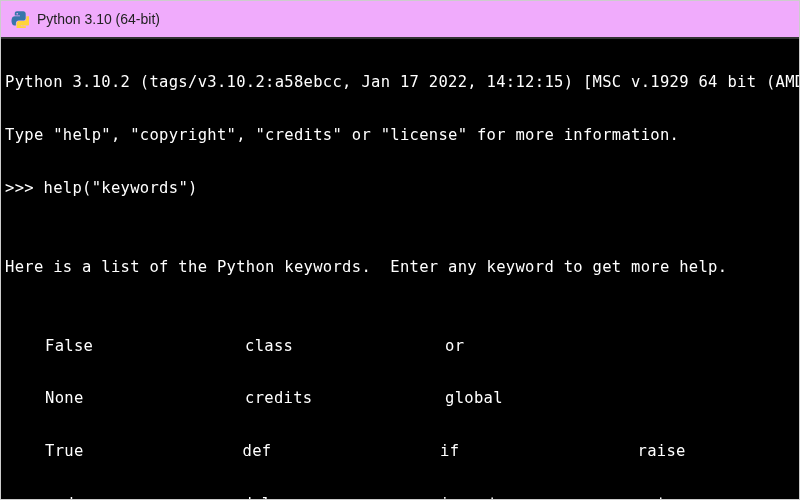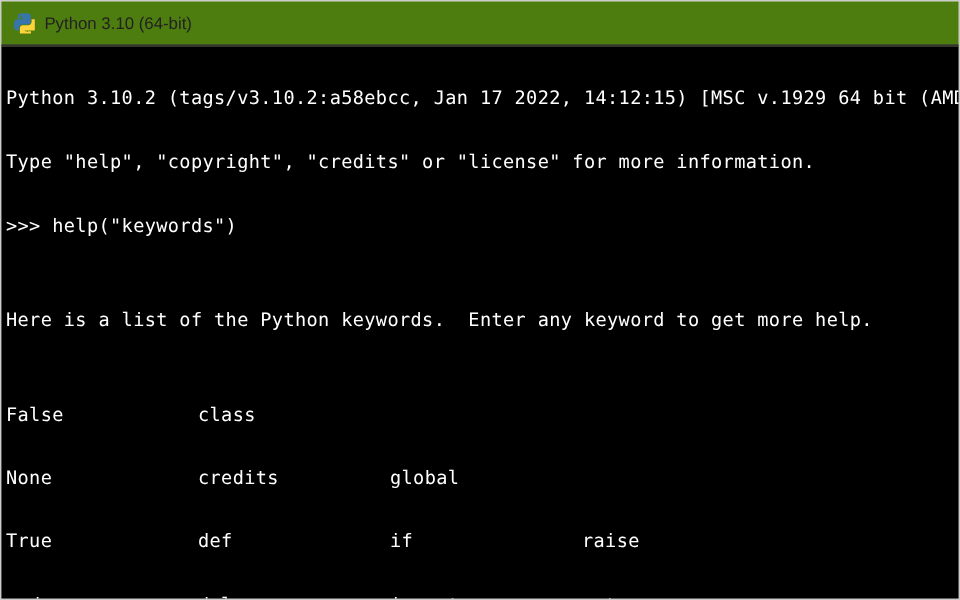--- a/index.html
+++ b/index.html
@@ -6,21 +6,21 @@
     body {
       width: 800px;
       height: 500px;
       background: #fff;
       font-family: Arial, sans-serif;
       overflow: hidden;
       border: 1px solid #ccc;
     }
     .titlebar {
       height: 38px;
-      background: #4d7c0f;
+      background: #f0abfc;
       border-bottom: 2px solid #333;
       display: flex;
       align-items: center;
       padding-left: 10px;
       gap: 8px;
     }
     .python-logo {
       width: 18px;
       height: 18px;
       position: relative;
@@ -38,21 +38,21 @@
       line-height: 1.7;
       padding: 4px 4px;
       height: calc(100% - 38px);
       white-space: pre;
       overflow: hidden;
       letter-spacing: 0.3px;
       font-stretch: condensed;
     }
     .line { white-space: pre; }
     .kw-row { display: flex; }
-    .kw-cell { width: 160px; }
+    .kw-cell { width: 160px; margin-left: 40px; }
   </style>
 </head>
 <body>
 
 <div class="titlebar">
   <span class="python-logo">
     <svg viewBox="0 0 32 32">
       <path fill="#3776ab" d="M15.8 2c-1.8 0-3.5.16-5 .44C7.3 3 6.7 4.3 6.7 6.7v3h9.2v1.2H6.7c-2.4 0-4.5 1.4-5.2 4.2-.8 3.1-.8 5 0 8.2.6 2.4 2 4.2 4.4 4.2h2.8v-3.7c0-2.7 2.3-5.1 5.1-5.1h8.2c2.3 0 4.1-1.9 4.1-4.2V6.7c0-2.2-1.9-3.9-4.1-4.3C19.5 2.1 17.6 2 15.8 2zM11 5.3c.8 0 1.5.7 1.5 1.5S11.8 8.3 11 8.3 9.5 7.6 9.5 6.8s.7-1.5 1.5-1.5z"></path>
       <path fill="#ffd43b" d="M27.3 10.9v3.6c0 2.8-2.4 5.2-5.1 5.2H14c-2.2 0-4.1 1.9-4.1 4.2v7.8c0 2.2 1.9 3.5 4.1 4.2 2.6.8 5.1.9 8.2 0 2.1-.6 4.1-1.8 4.1-4.2v-3h-9.1v-1.2h13.3c2.4 0 3.3-1.7 4.1-4.2.9-2.6.8-5.1 0-8.2-.6-2.3-1.7-4.2-4.1-4.2h-3.2zM21 26.7c.8 0 1.5.7 1.5 1.5s-.7 1.5-1.5 1.5-1.5-.7-1.5-1.5.7-1.5 1.5-1.5z"></path>
     </svg>
@@ -60,21 +60,21 @@
   <span class="title-text">Python 3.10 (64-bit)</span>
 </div>
 
 <div class="terminal">
 <div class="line">Python 3.10.2 (tags/v3.10.2:a58ebcc, Jan 17 2022, 14:12:15) [MSC v.1929 64 bit (AMD64)] on win32</div>
 <div class="line">Type "help", "copyright", "credits" or "license" for more information.</div>
 <div class="line"><span>&gt;&gt;&gt; </span><span>help("keywords")</span></div>
 <div class="line"></div>
 <div class="line">Here is a list of the Python keywords.  Enter any keyword to get more help.</div>
 <div class="line"></div>
-<div class="kw-row"><span class="kw-cell">False</span><span class="kw-cell">class</span></div>
+<div class="kw-row"><span class="kw-cell">False</span><span class="kw-cell">class</span><span class="kw-cell">or</span></div>
 <div class="kw-row"><span class="kw-cell">None</span><span class="kw-cell">credits</span><span class="kw-cell">global</span></div>
 <div class="kw-row"><span class="kw-cell">True</span><span class="kw-cell">def</span><span class="kw-cell">if</span><span class="kw-cell">raise</span></div>
 <div class="kw-row"><span class="kw-cell">and</span><span class="kw-cell">del</span><span class="kw-cell">import</span><span class="kw-cell">return</span></div>
 
 
 
 
 
 </div>
 

